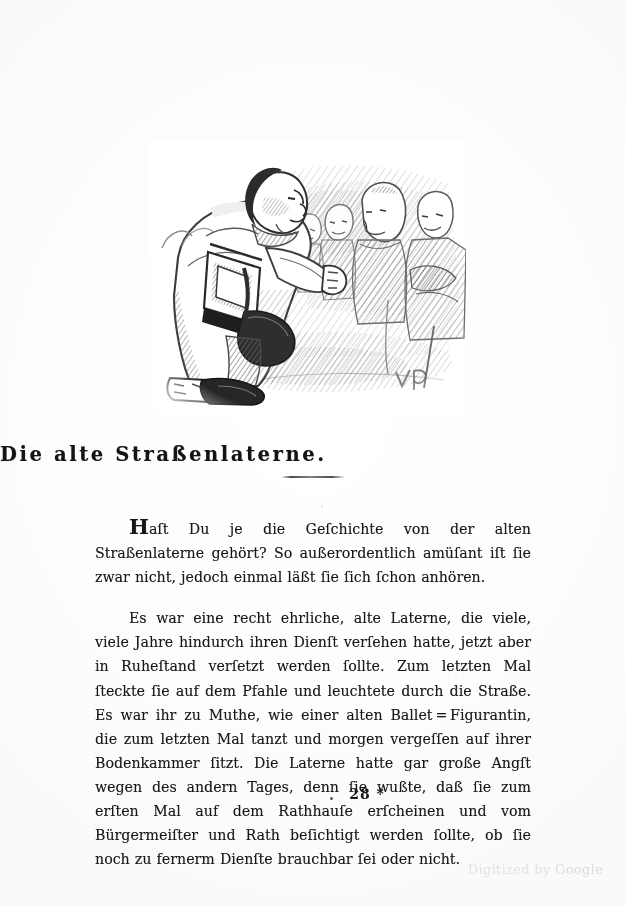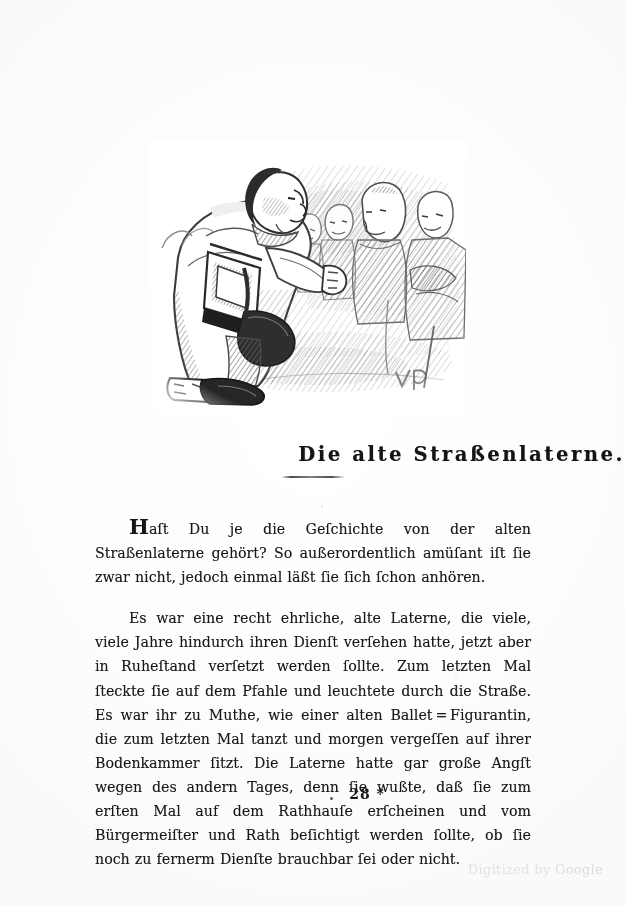--- a/index.html
+++ b/index.html
@@ -33,21 +33,21 @@
     height: 272px;
   }
   .illustration svg { display: block; width: 100%; height: 100%; }
 
   
   .title-block {
     position: absolute;
     left: 0;
     top: 444px;
     width: 625px;
-    text-align: right;
+    text-align: left;
   }
   .story-title {
     font-family: "DejaVu Serif", "Liberation Serif", serif;
     font-weight: 700;
     font-size: 19.5px;
     letter-spacing: 2.6px;
     color: #141414;
     line-height: 1.1;
     white-space: nowrap;
     font-feature-settings: "kern" 1;

